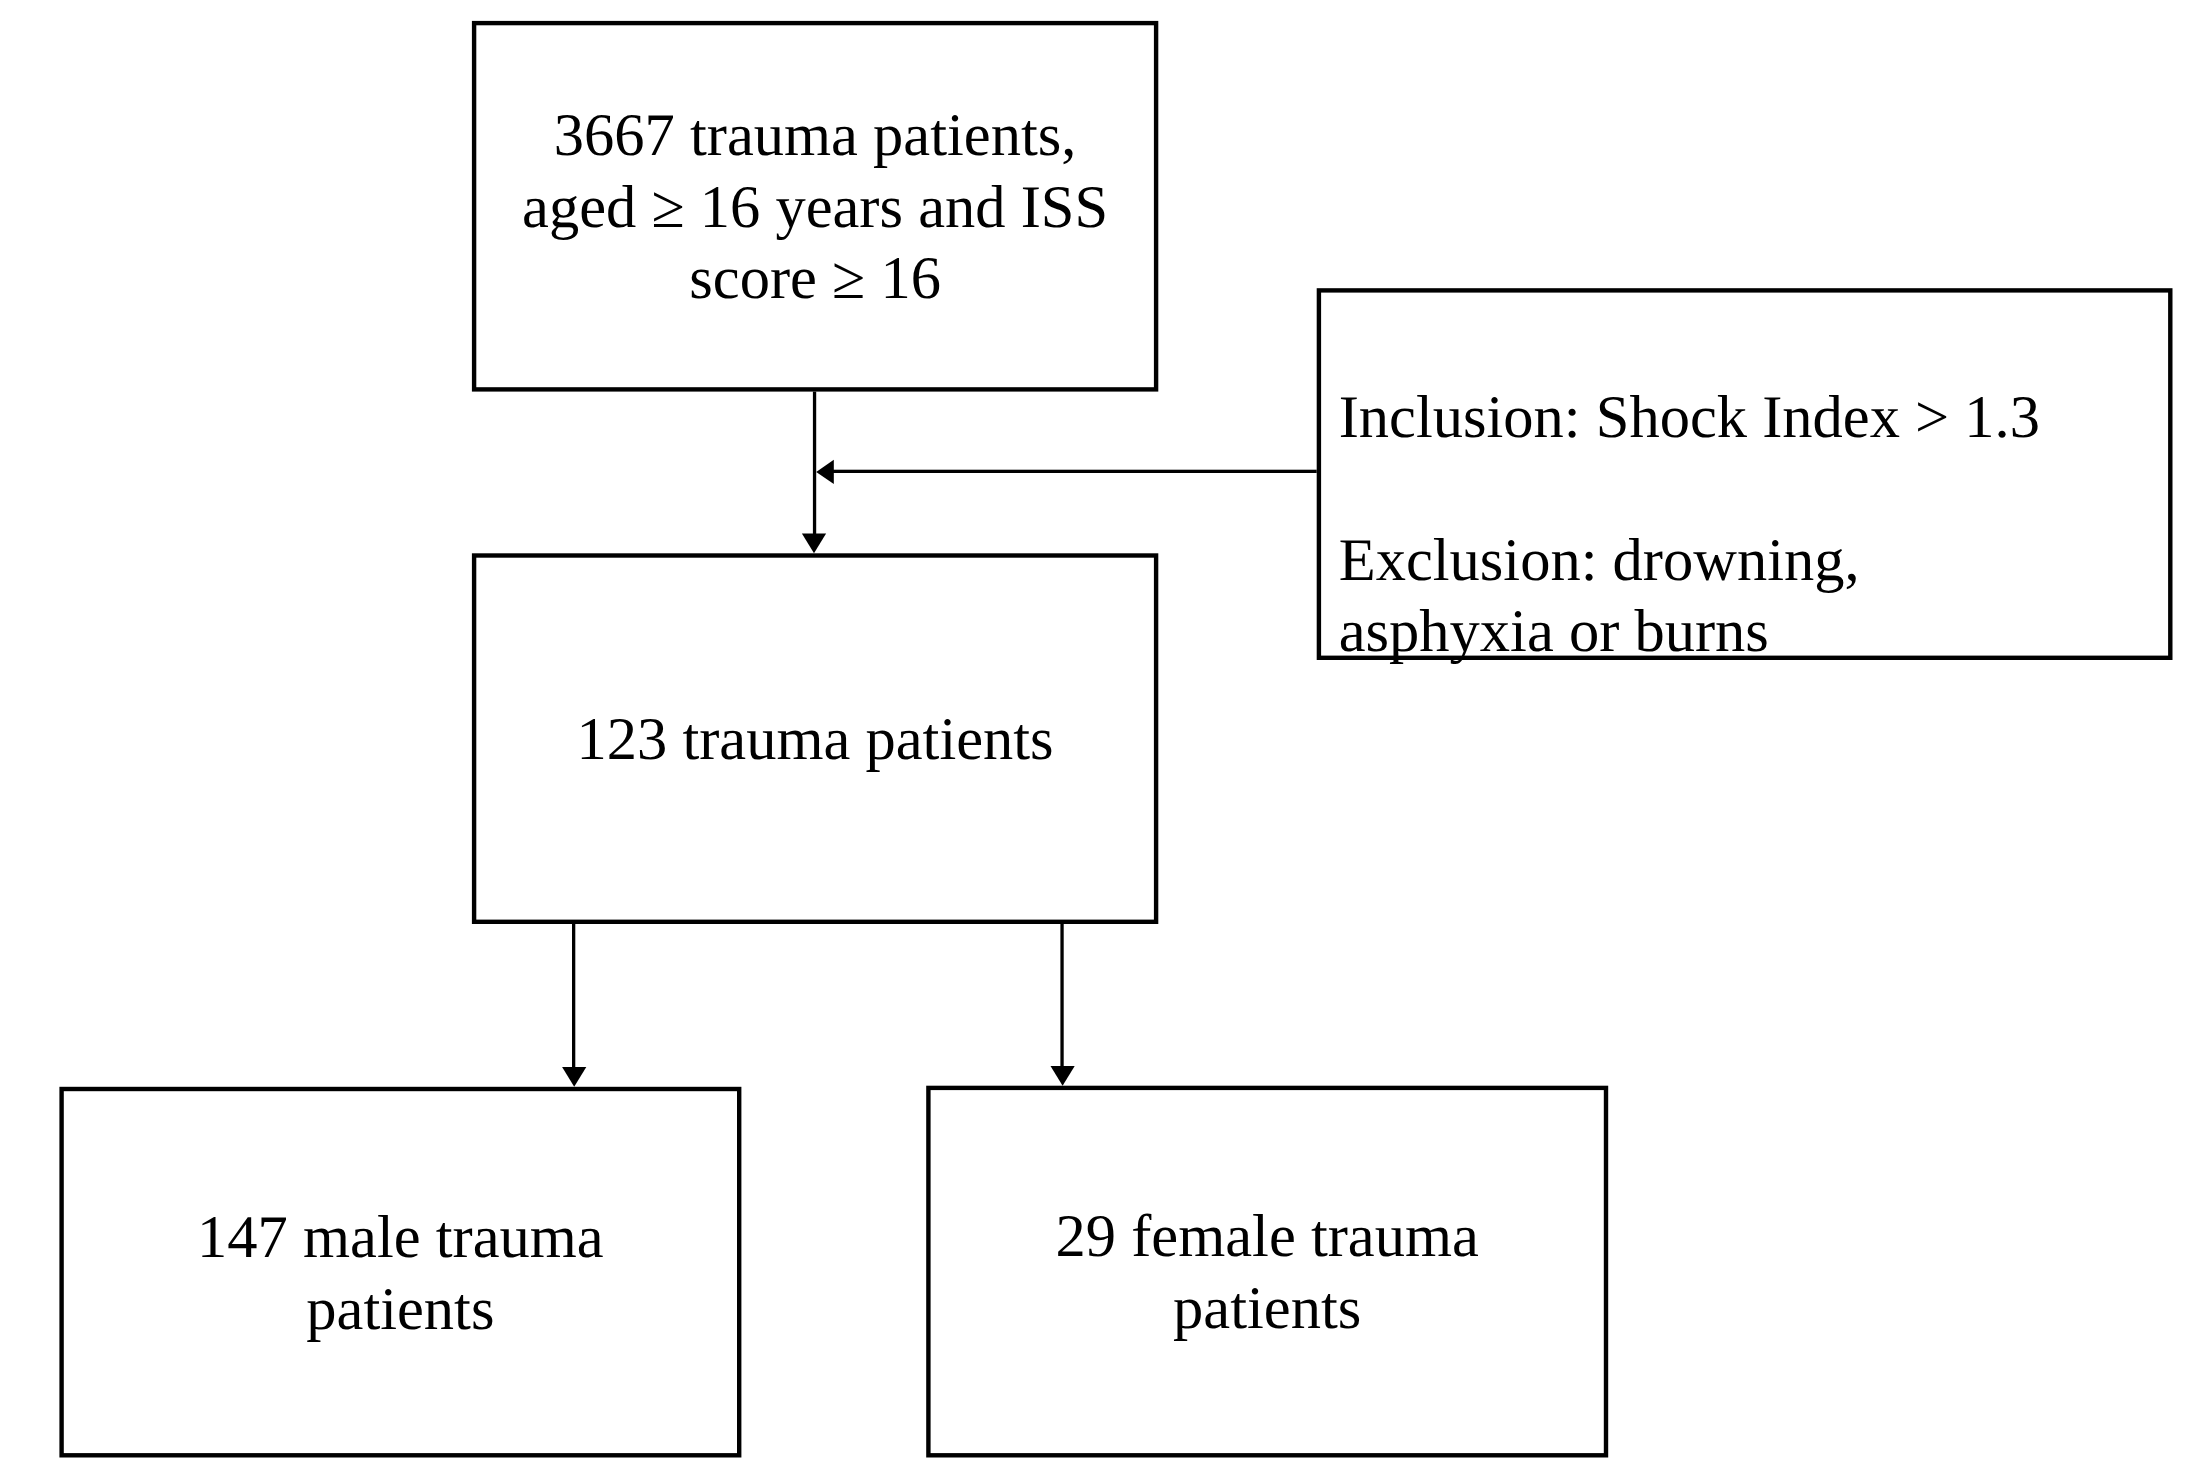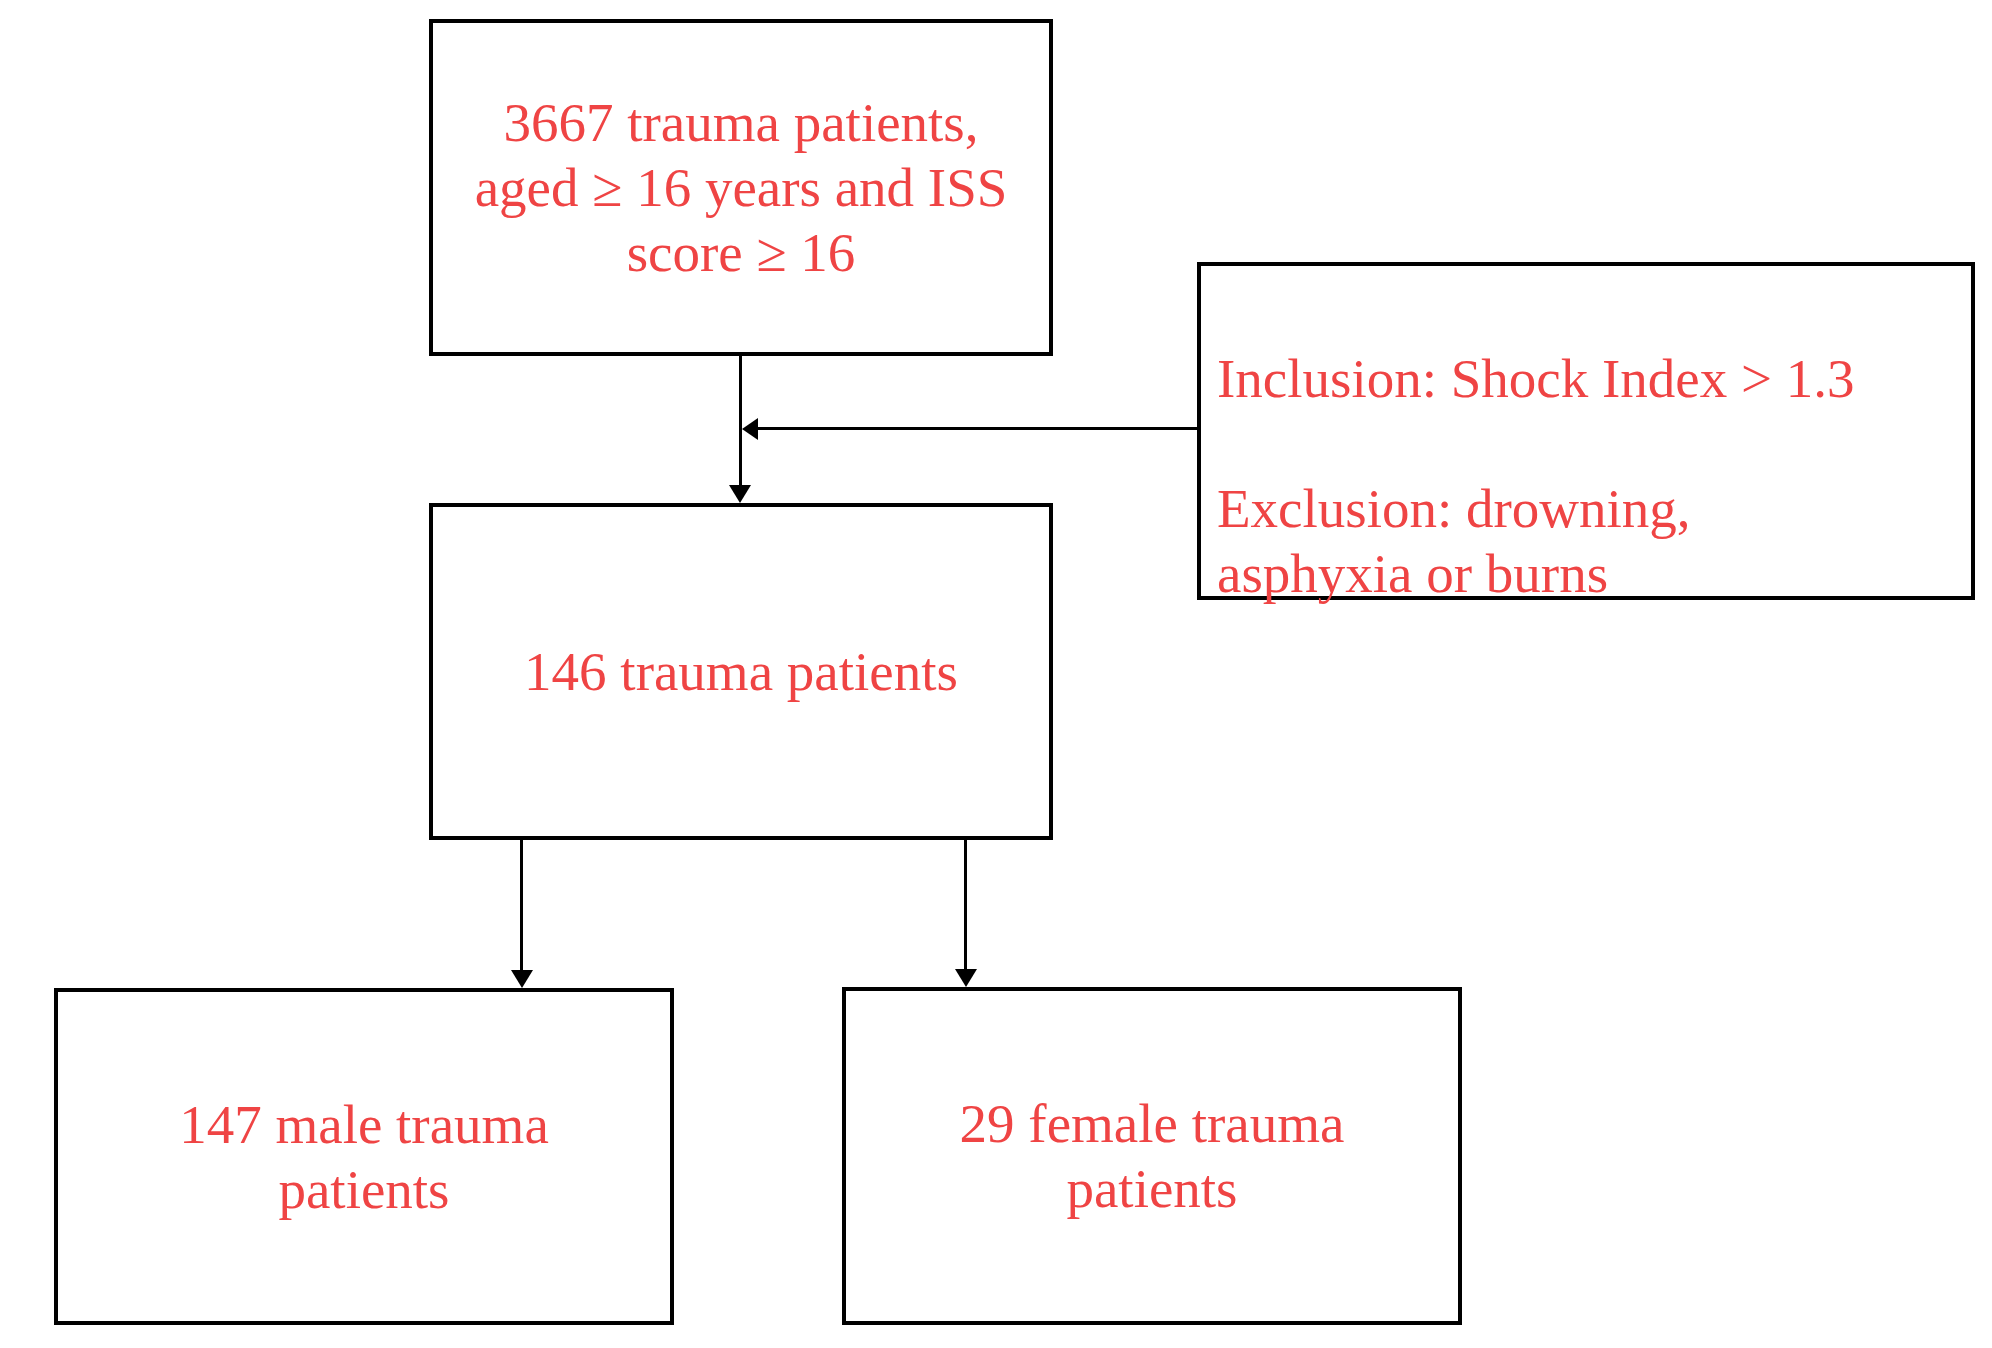--- a/index.html
+++ b/index.html
@@ -3,21 +3,21 @@
 <meta charset="utf-8">
 <style>
   html, body { margin: 0; padding: 0; background: #ffffff; }
 
   .stage {
     position: relative;
     width: 1992px;
     height: 1348px;
     background: #ffffff;
     font-family: "Liberation Serif", "DejaVu Serif", serif;
-    color: #ef4444;
+    color: #000000;
     overflow: hidden;
   }
 
   .node {
     position: absolute;
     box-sizing: border-box;
     border: 4px solid #000000;
     background: #ffffff;
     font-size: 55px;
     line-height: 65px;
@@ -83,21 +83,21 @@
   </div>
 
   <div class="node" id="node-criteria">
     <span>Inclusion: Shock Index &gt; 1.3
 
 Exclusion: drowning,
 asphyxia or burns</span>
   </div>
 
   <div class="node center" id="node-eligible">
-    <span>146 trauma patients</span>
+    <span>123 trauma patients</span>
   </div>
 
   <div class="node center" id="node-male">
     <span>147 male trauma
 patients</span>
   </div>
 
   <div class="node center" id="node-female">
     <span>29 female trauma
 patients</span>

